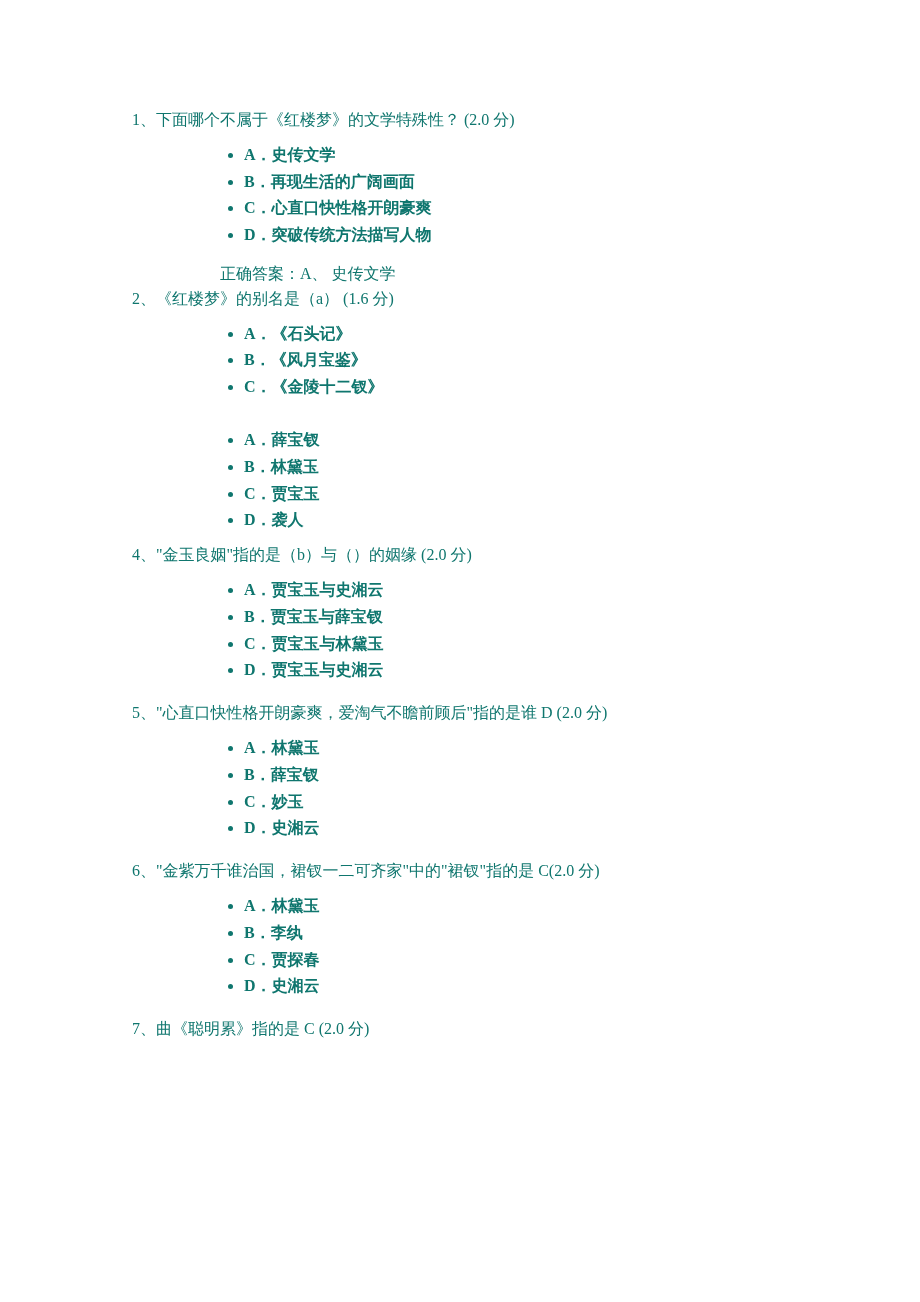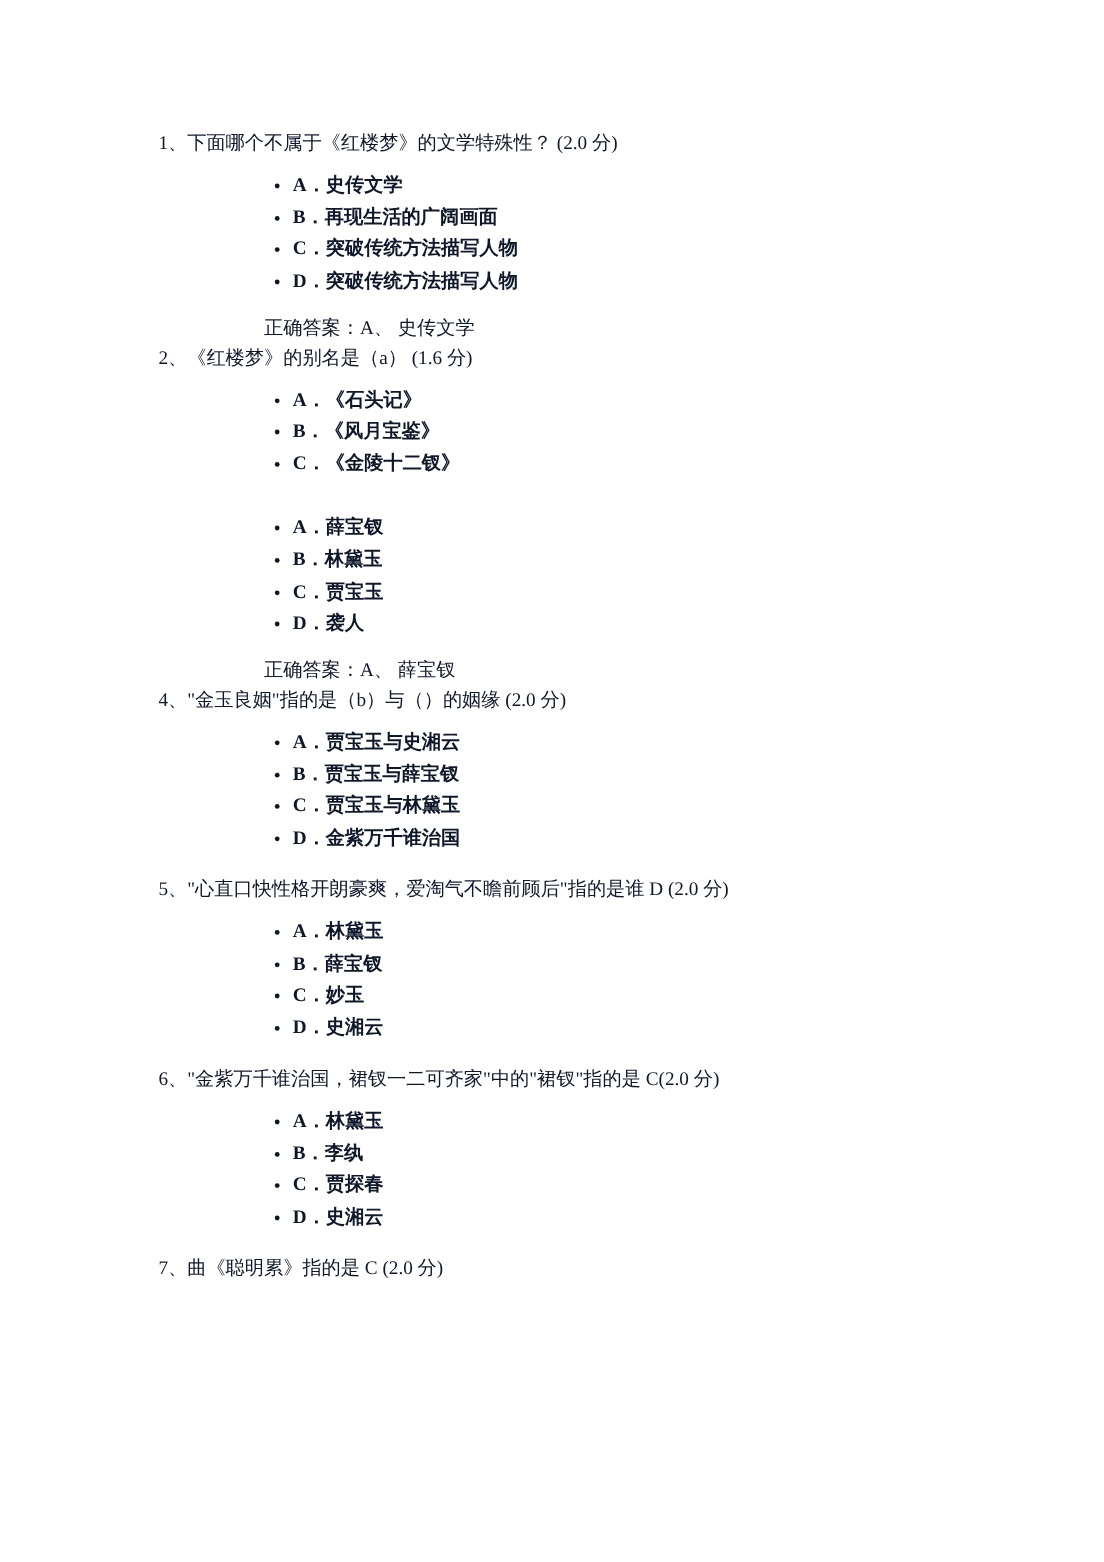--- a/index.html
+++ b/index.html
@@ -8,21 +8,21 @@
     background: #ffffff;
     width: 920px;
   }
   .page {
     width: 920px;
     min-height: 1302px;
     padding: 108px 0 0 0;
     box-sizing: border-box;
     font-family: "SimSun", "Songti SC", serif;
     font-size: 16px;
-    color: #0f172a;
+    color: #0f766e;
     line-height: 1.55;
   }
   .question {
     margin: 0 0 0 132px;
   }
   .q-stem {
     margin: 0;
     padding: 0;
   }
   ul.options {
@@ -45,21 +45,21 @@
 <body>
 
 <div class="page">
 
   <div class="question">
     <p class="q-stem">1、下面哪个不属于《红楼梦》的文学特殊性？   (2.0 分)</p>
     <div class="gap-small"></div>
     <ul class="options">
       <li>A．史传文学</li>
       <li>B．再现生活的广阔画面</li>
-      <li>C．突破传统方法描写人物</li>
+      <li>C．心直口快性格开朗豪爽</li>
       <li>D．突破传统方法描写人物</li>
     </ul>
     <div class="gap-small"></div>
     <p class="answer">正确答案：A、  史传文学</p>
   </div>
 
   <div class="question">
     <p class="q-stem">2、《红楼梦》的别名是（a）   (1.6 分)</p>
     <div class="gap-small"></div>
     <ul class="options">
@@ -73,31 +73,30 @@
 
   <div class="question">
     <div class="gap-small"></div>
     <ul class="options">
       <li>A．薛宝钗</li>
       <li>B．林黛玉</li>
       <li>C．贾宝玉</li>
       <li>D．袭人</li>
     </ul>
     <div class="gap-small"></div>
-    <p class="answer">正确答案：A、  薛宝钗</p>
   </div>
 
   <div class="question">
     <p class="q-stem">4、"金玉良姻"指的是（b）与（）的姻缘   (2.0 分)</p>
     <div class="gap-small"></div>
     <ul class="options">
       <li>A．贾宝玉与史湘云</li>
       <li>B．贾宝玉与薛宝钗</li>
       <li>C．贾宝玉与林黛玉</li>
-      <li>D．金紫万千谁治国</li>
+      <li>D．贾宝玉与史湘云</li>
     </ul>
   </div>
 
   <div class="gap"></div>
 
   <div class="question">
     <p class="q-stem">5、"心直口快性格开朗豪爽，爱淘气不瞻前顾后"指的是谁 D   (2.0 分)</p>
     <div class="gap-small"></div>
     <ul class="options">
       <li>A．林黛玉</li>

